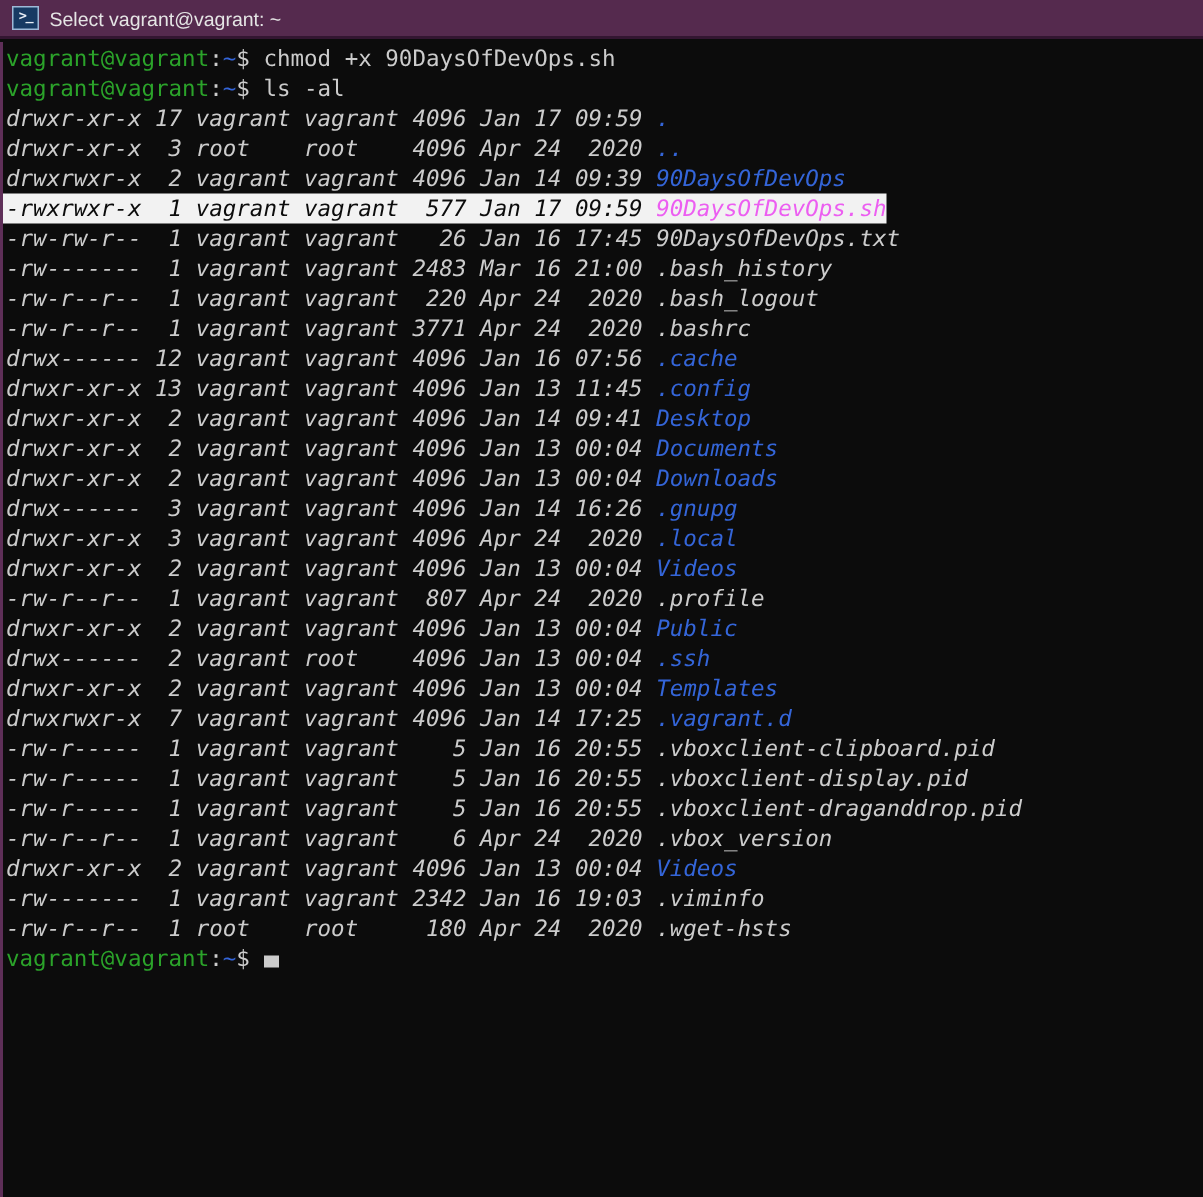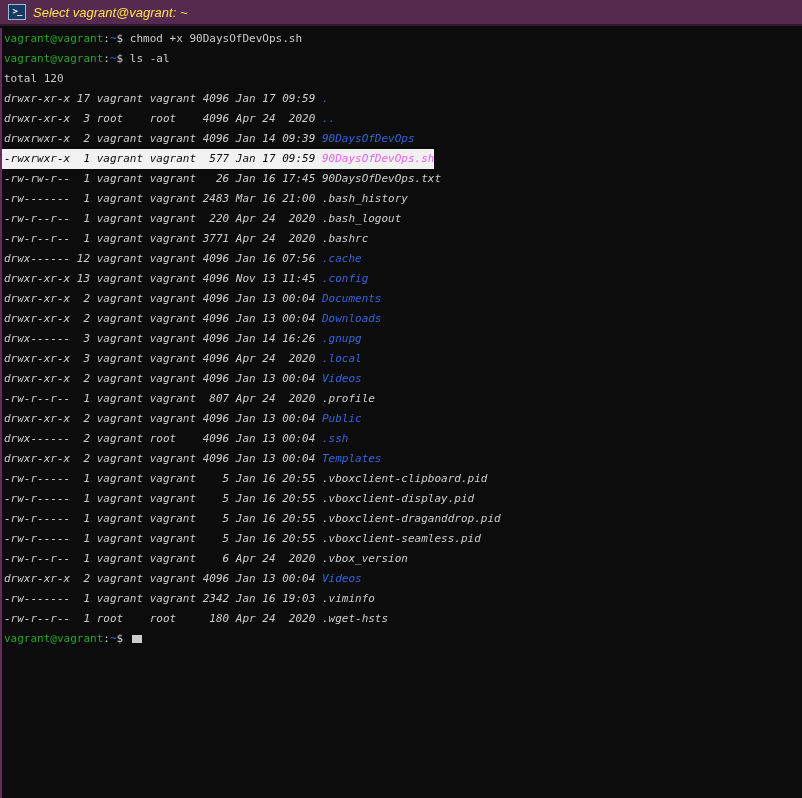--- a/index.html
+++ b/index.html
@@ -40,36 +40,35 @@
     font-size: 9px;
     font-weight: bold;
     line-height: 13px;
     text-align: center;
     letter-spacing: -1px;
     margin-right: 7px;
     font-family: "DejaVu Sans Mono", monospace;
     flex: 0 0 auto;
   }
   .title-text {
-    color: #fde047;
+    color: #e5e5e5;
     font-size: 13px;
     white-space: nowrap;
-    font-style: italic;
   }
   .terminal {
     position: relative;
     height: 770px;
     background: #0c0c0c;
     padding: 3px 0 0 4px;
     box-sizing: border-box;
     overflow: hidden;
   }
   .line {
     white-space: pre;
-    font-size: 11px;
+    font-size: 15px;
     line-height: 20px;
     color: #cccccc;
     height: 20px;
   }
   .u-green { color: #2ba32a; }
   .u-blue  { color: #3465d8; }
   .u-white { color: #cccccc; }
   .rowtext { display: inline-block; font-style: italic; }
   .row-selected .rowtext {
     background: #f2f2f2;
@@ -94,44 +93,44 @@
 <div class="window">
   <div class="titlebar">
     <span class="ps-icon">&gt;_</span>
     <span class="title-text">Select vagrant@vagrant: ~</span>
   </div>
   <div class="left-border"></div>
   <div class="terminal">
     <div id="lines">
         <div class="line"><span class="u-green">vagrant@vagrant</span><span class="u-white">:</span><span class="u-blue">~</span><span class="u-white">$</span><span class="u-white"> chmod +x 90DaysOfDevOps.sh</span></div>
         <div class="line"><span class="u-green">vagrant@vagrant</span><span class="u-white">:</span><span class="u-blue">~</span><span class="u-white">$</span><span class="u-white"> ls -al</span></div>
-        <div class="line"><span class="u-white">total 120</span></div>
         <div class="line"><span class="rowtext"><span>drwxr-xr-x 17 vagrant vagrant 4096 Jan 17 09:59 </span><span class="name name-dir">.</span></span></div>
         <div class="line"><span class="rowtext"><span>drwxr-xr-x  3 root    root    4096 Apr 24  2020 </span><span class="name name-dir">..</span></span></div>
         <div class="line"><span class="rowtext"><span>drwxrwxr-x  2 vagrant vagrant 4096 Jan 14 09:39 </span><span class="name name-dir">90DaysOfDevOps</span></span></div>
         <div class="line row-selected"><span class="rowtext"><span>-rwxrwxr-x  1 vagrant vagrant  577 Jan 17 09:59 </span><span class="name name-file">90DaysOfDevOps.sh</span></span></div>
         <div class="line"><span class="rowtext"><span>-rw-rw-r--  1 vagrant vagrant   26 Jan 16 17:45 </span><span class="name name-file">90DaysOfDevOps.txt</span></span></div>
         <div class="line"><span class="rowtext"><span>-rw-------  1 vagrant vagrant 2483 Mar 16 21:00 </span><span class="name name-file">.bash_history</span></span></div>
         <div class="line"><span class="rowtext"><span>-rw-r--r--  1 vagrant vagrant  220 Apr 24  2020 </span><span class="name name-file">.bash_logout</span></span></div>
         <div class="line"><span class="rowtext"><span>-rw-r--r--  1 vagrant vagrant 3771 Apr 24  2020 </span><span class="name name-file">.bashrc</span></span></div>
         <div class="line"><span class="rowtext"><span>drwx------ 12 vagrant vagrant 4096 Jan 16 07:56 </span><span class="name name-dir">.cache</span></span></div>
-        <div class="line"><span class="rowtext"><span>drwxr-xr-x 13 vagrant vagrant 4096 Nov 13 11:45 </span><span class="name name-dir">.config</span></span></div>
+        <div class="line"><span class="rowtext"><span>drwxr-xr-x 13 vagrant vagrant 4096 Jan 13 11:45 </span><span class="name name-dir">.config</span></span></div>
+        <div class="line"><span class="rowtext"><span>drwxr-xr-x  2 vagrant vagrant 4096 Jan 14 09:41 </span><span class="name name-dir">Desktop</span></span></div>
         <div class="line"><span class="rowtext"><span>drwxr-xr-x  2 vagrant vagrant 4096 Jan 13 00:04 </span><span class="name name-dir">Documents</span></span></div>
         <div class="line"><span class="rowtext"><span>drwxr-xr-x  2 vagrant vagrant 4096 Jan 13 00:04 </span><span class="name name-dir">Downloads</span></span></div>
         <div class="line"><span class="rowtext"><span>drwx------  3 vagrant vagrant 4096 Jan 14 16:26 </span><span class="name name-dir">.gnupg</span></span></div>
         <div class="line"><span class="rowtext"><span>drwxr-xr-x  3 vagrant vagrant 4096 Apr 24  2020 </span><span class="name name-dir">.local</span></span></div>
         <div class="line"><span class="rowtext"><span>drwxr-xr-x  2 vagrant vagrant 4096 Jan 13 00:04 </span><span class="name name-dir">Videos</span></span></div>
         <div class="line"><span class="rowtext"><span>-rw-r--r--  1 vagrant vagrant  807 Apr 24  2020 </span><span class="name name-file">.profile</span></span></div>
         <div class="line"><span class="rowtext"><span>drwxr-xr-x  2 vagrant vagrant 4096 Jan 13 00:04 </span><span class="name name-dir">Public</span></span></div>
         <div class="line"><span class="rowtext"><span>drwx------  2 vagrant root    4096 Jan 13 00:04 </span><span class="name name-dir">.ssh</span></span></div>
         <div class="line"><span class="rowtext"><span>drwxr-xr-x  2 vagrant vagrant 4096 Jan 13 00:04 </span><span class="name name-dir">Templates</span></span></div>
+        <div class="line"><span class="rowtext"><span>drwxrwxr-x  7 vagrant vagrant 4096 Jan 14 17:25 </span><span class="name name-dir">.vagrant.d</span></span></div>
         <div class="line"><span class="rowtext"><span>-rw-r-----  1 vagrant vagrant    5 Jan 16 20:55 </span><span class="name name-file">.vboxclient-clipboard.pid</span></span></div>
         <div class="line"><span class="rowtext"><span>-rw-r-----  1 vagrant vagrant    5 Jan 16 20:55 </span><span class="name name-file">.vboxclient-display.pid</span></span></div>
         <div class="line"><span class="rowtext"><span>-rw-r-----  1 vagrant vagrant    5 Jan 16 20:55 </span><span class="name name-file">.vboxclient-draganddrop.pid</span></span></div>
-        <div class="line"><span class="rowtext"><span>-rw-r-----  1 vagrant vagrant    5 Jan 16 20:55 </span><span class="name name-file">.vboxclient-seamless.pid</span></span></div>
         <div class="line"><span class="rowtext"><span>-rw-r--r--  1 vagrant vagrant    6 Apr 24  2020 </span><span class="name name-file">.vbox_version</span></span></div>
         <div class="line"><span class="rowtext"><span>drwxr-xr-x  2 vagrant vagrant 4096 Jan 13 00:04 </span><span class="name name-dir">Videos</span></span></div>
         <div class="line"><span class="rowtext"><span>-rw-------  1 vagrant vagrant 2342 Jan 16 19:03 </span><span class="name name-file">.viminfo</span></span></div>
         <div class="line"><span class="rowtext"><span>-rw-r--r--  1 root    root     180 Apr 24  2020 </span><span class="name name-file">.wget-hsts</span></span></div>
         <div class="line"><span class="u-green">vagrant@vagrant</span><span class="u-white">:</span><span class="u-blue">~</span><span class="u-white">$</span><span class="cursor"></span></div>
       </div>
   </div>
 </div>
 
 </body></html>

